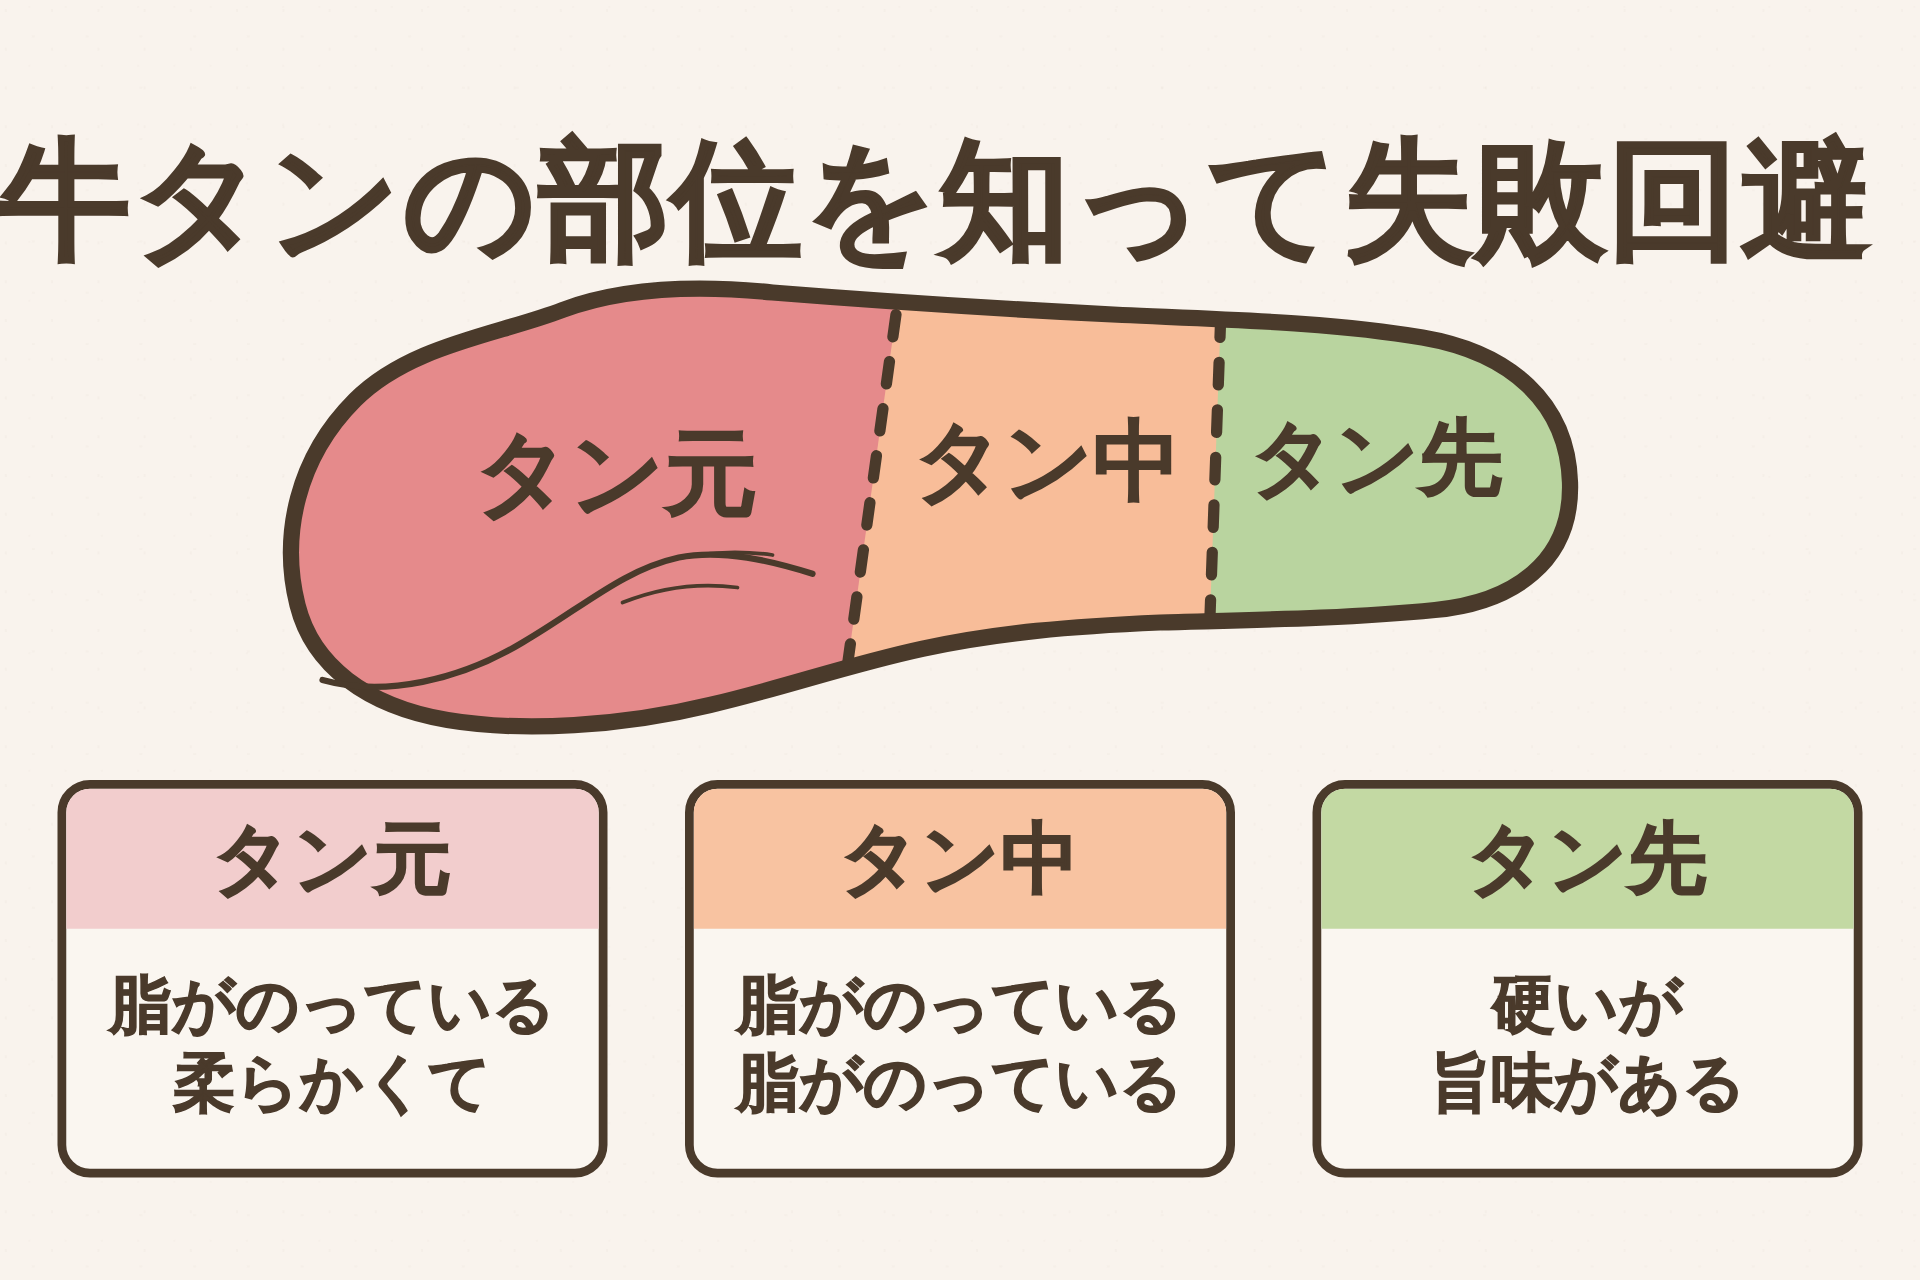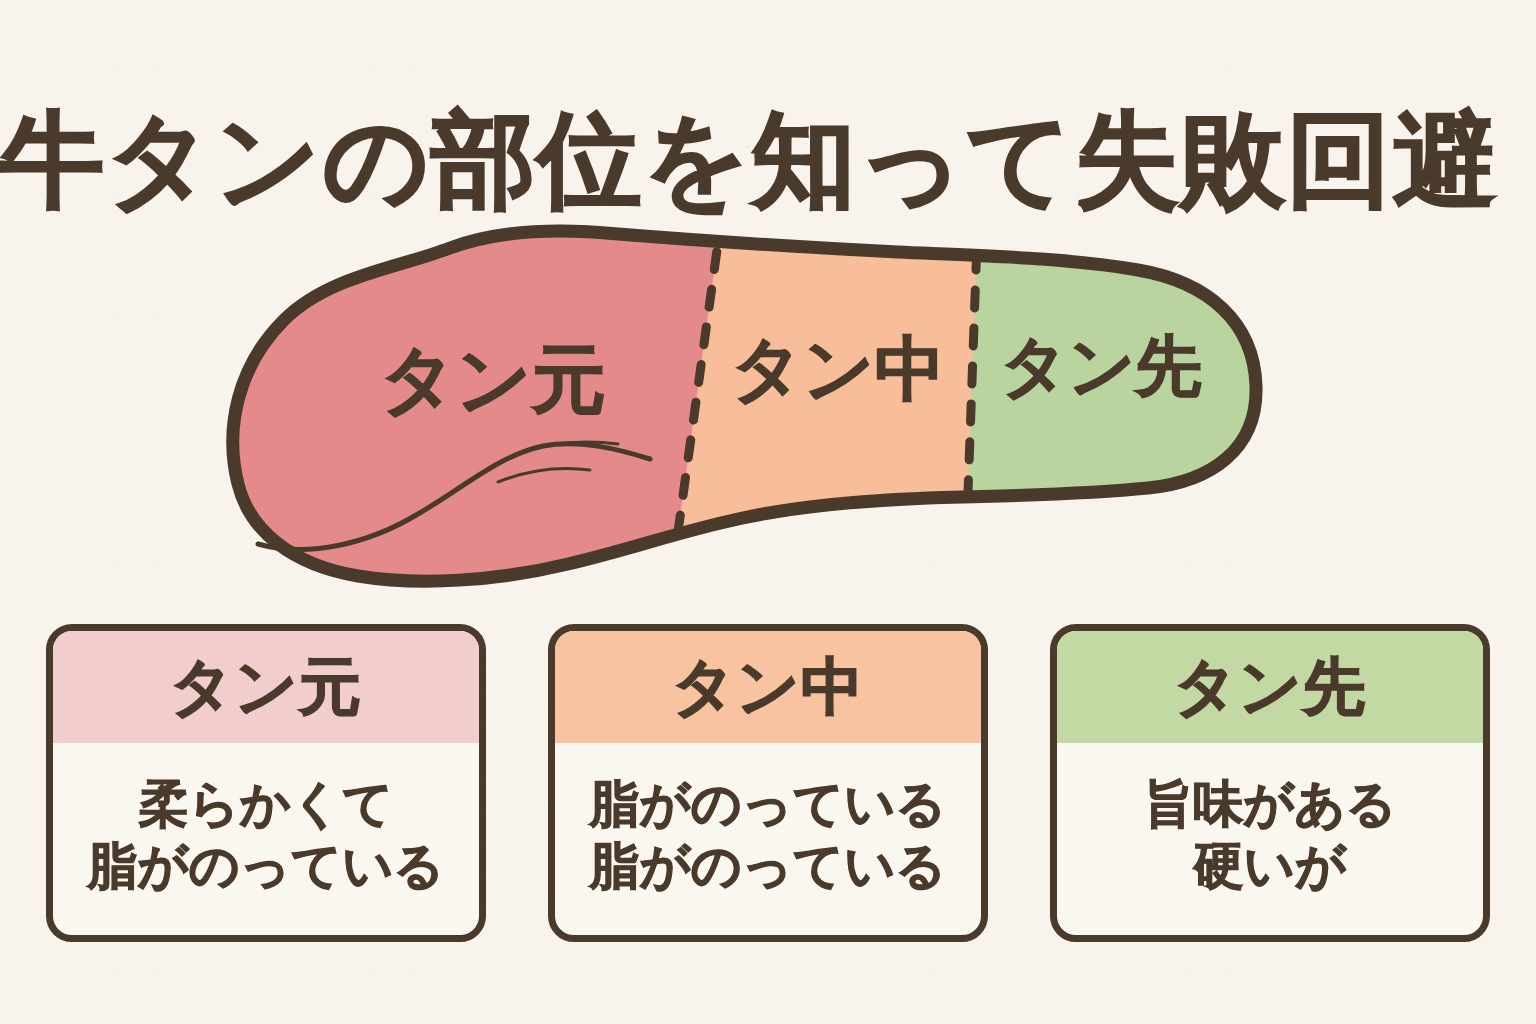--- a/index.html
+++ b/index.html
@@ -192,38 +192,38 @@
   </svg>
 </div>
 
 <div id="cards-row">
 
   <div class="info-card" style="background: rgb(250, 246, 240);">
     <div class="card-head" id="head-0" style="background: rgb(242, 205, 205);">
       <span class="card-head-text">タン元</span>
     </div>
     <div class="card-body">
+      <div class="card-line">脂がのっている</div>
       <div class="card-line">柔らかくて</div>
-      <div class="card-line">脂がのっている</div>
     </div>
   </div>
 
   <div class="info-card" style="background: rgb(250, 246, 240);">
     <div class="card-head" id="head-1" style="background: rgb(248, 195, 161);">
       <span class="card-head-text">タン中</span>
     </div>
     <div class="card-body">
       <div class="card-line">脂がのっている</div>
       <div class="card-line">脂がのっている</div>
     </div>
   </div>
 
   <div class="info-card" style="background: rgb(250, 246, 240);">
     <div class="card-head" id="head-2" style="background: rgb(195, 217, 163);">
       <span class="card-head-text">タン先</span>
     </div>
     <div class="card-body">
+      <div class="card-line">硬いが</div>
       <div class="card-line">旨味がある</div>
-      <div class="card-line">硬いが</div>
     </div>
   </div>
 
 </div>
 
 </body></html>

